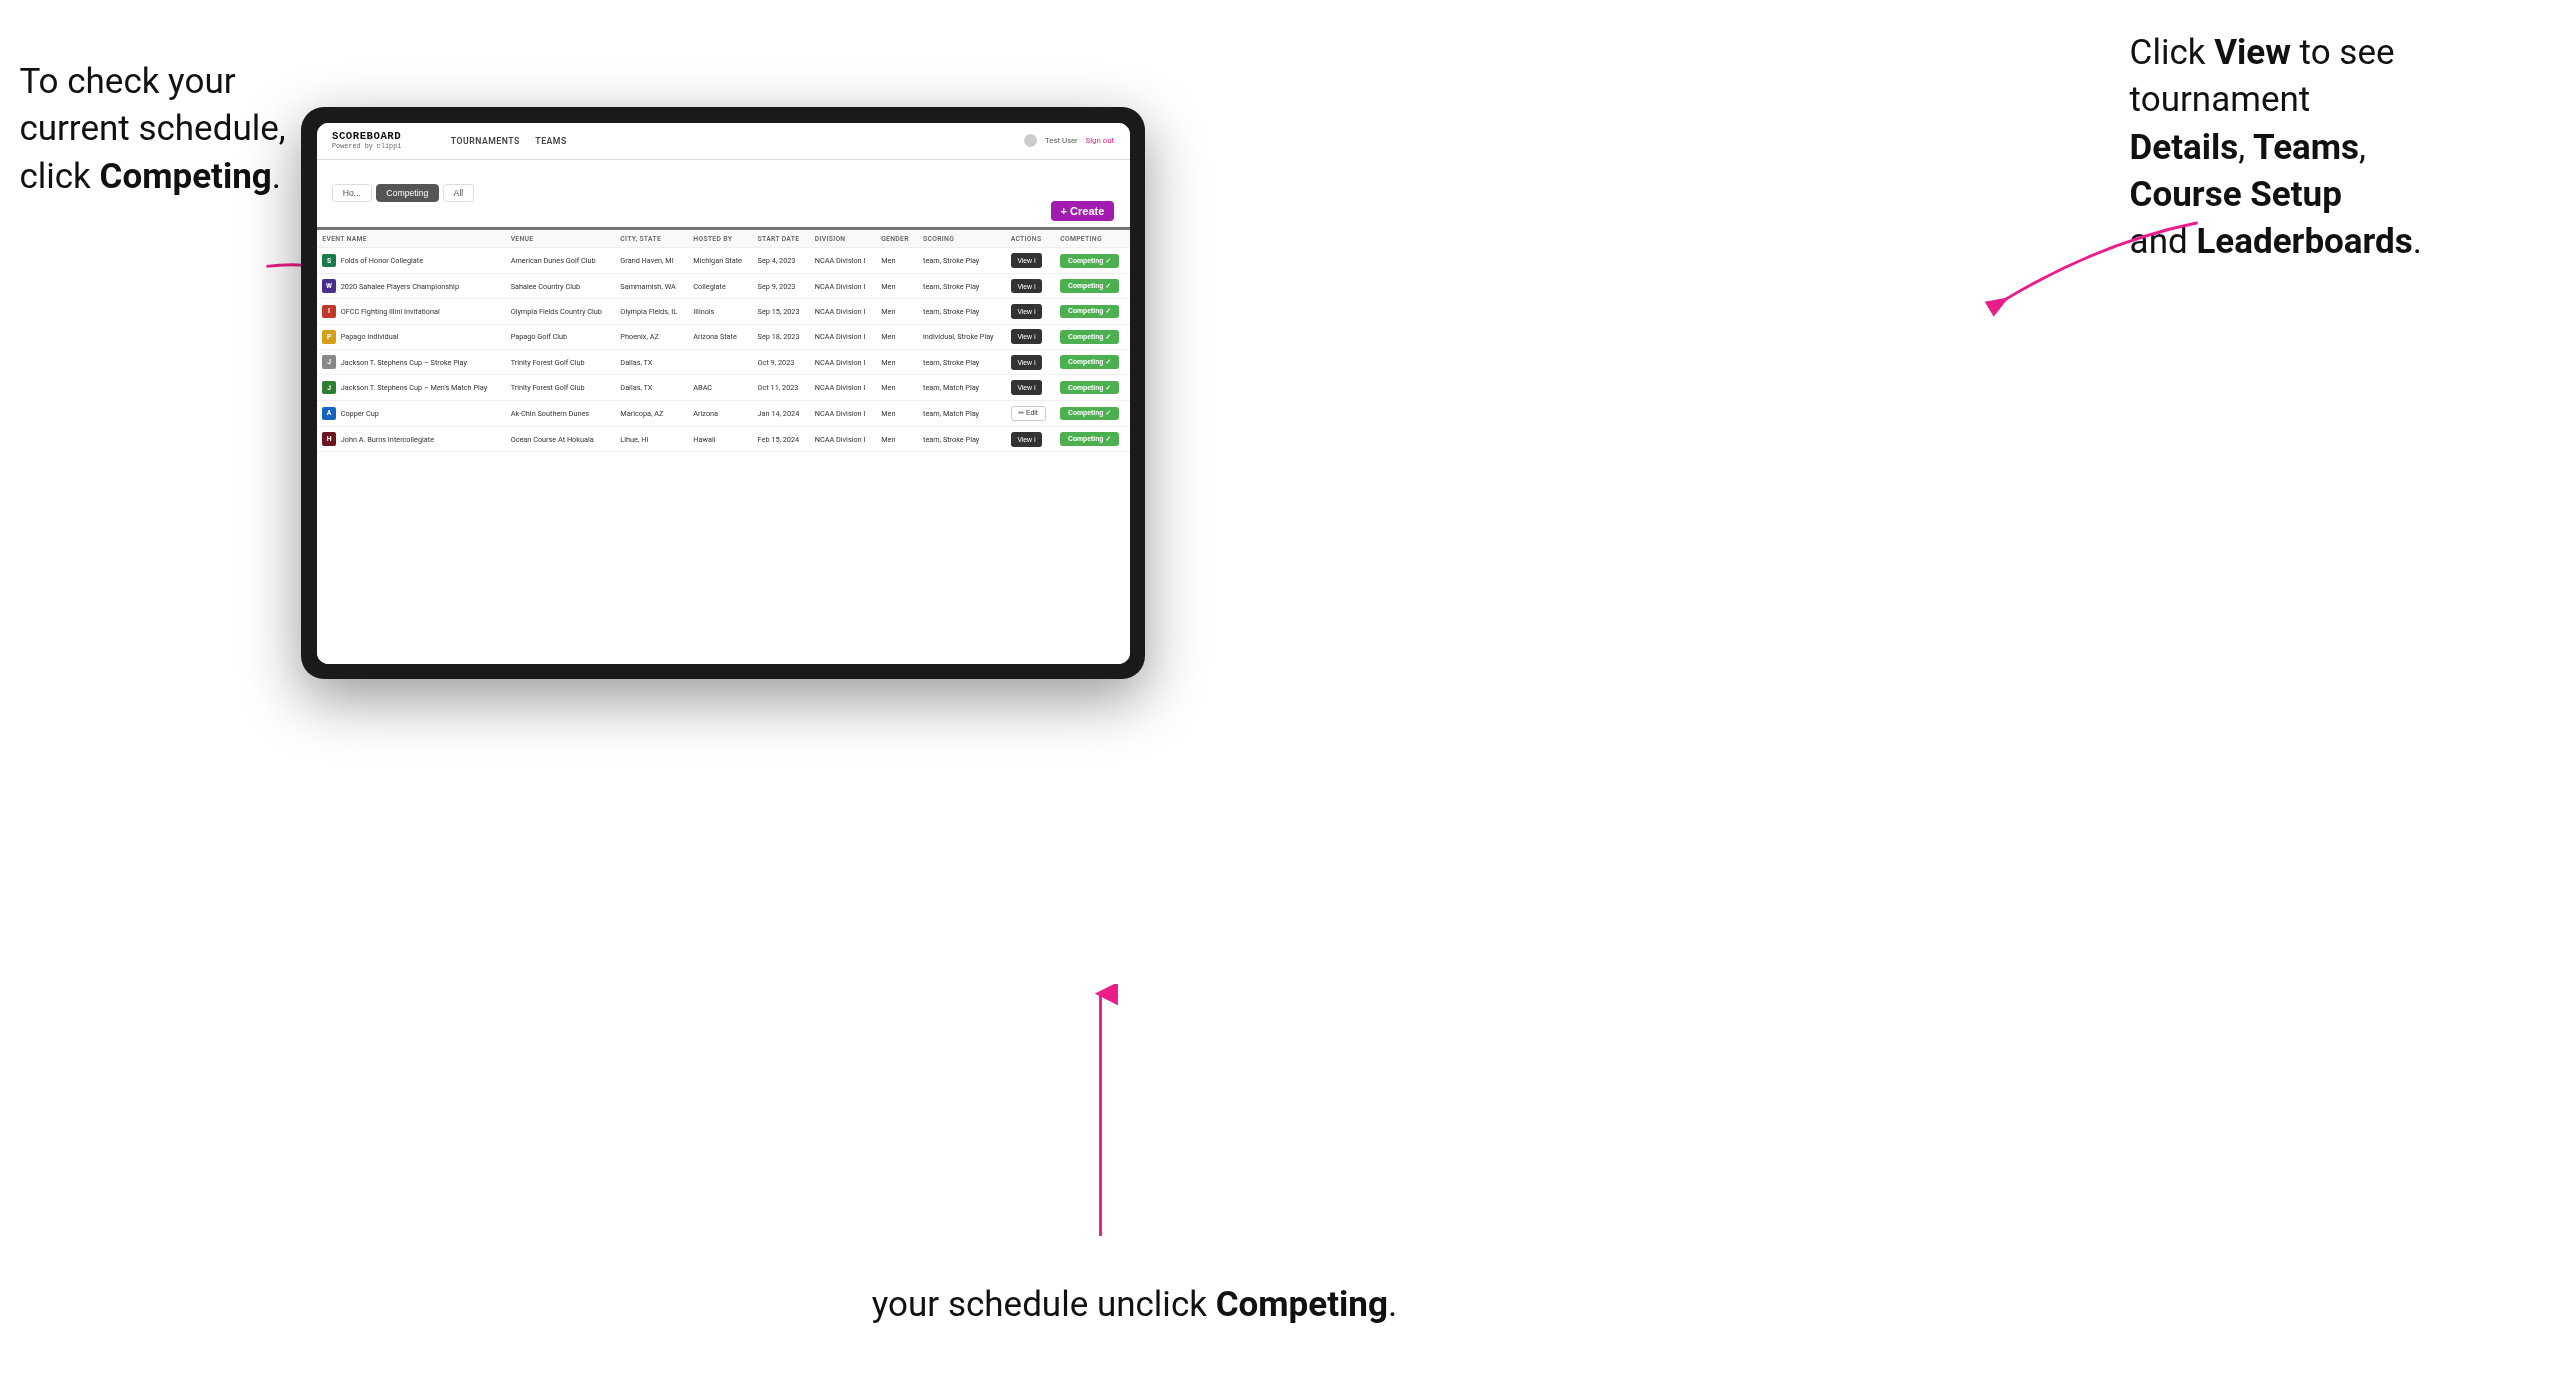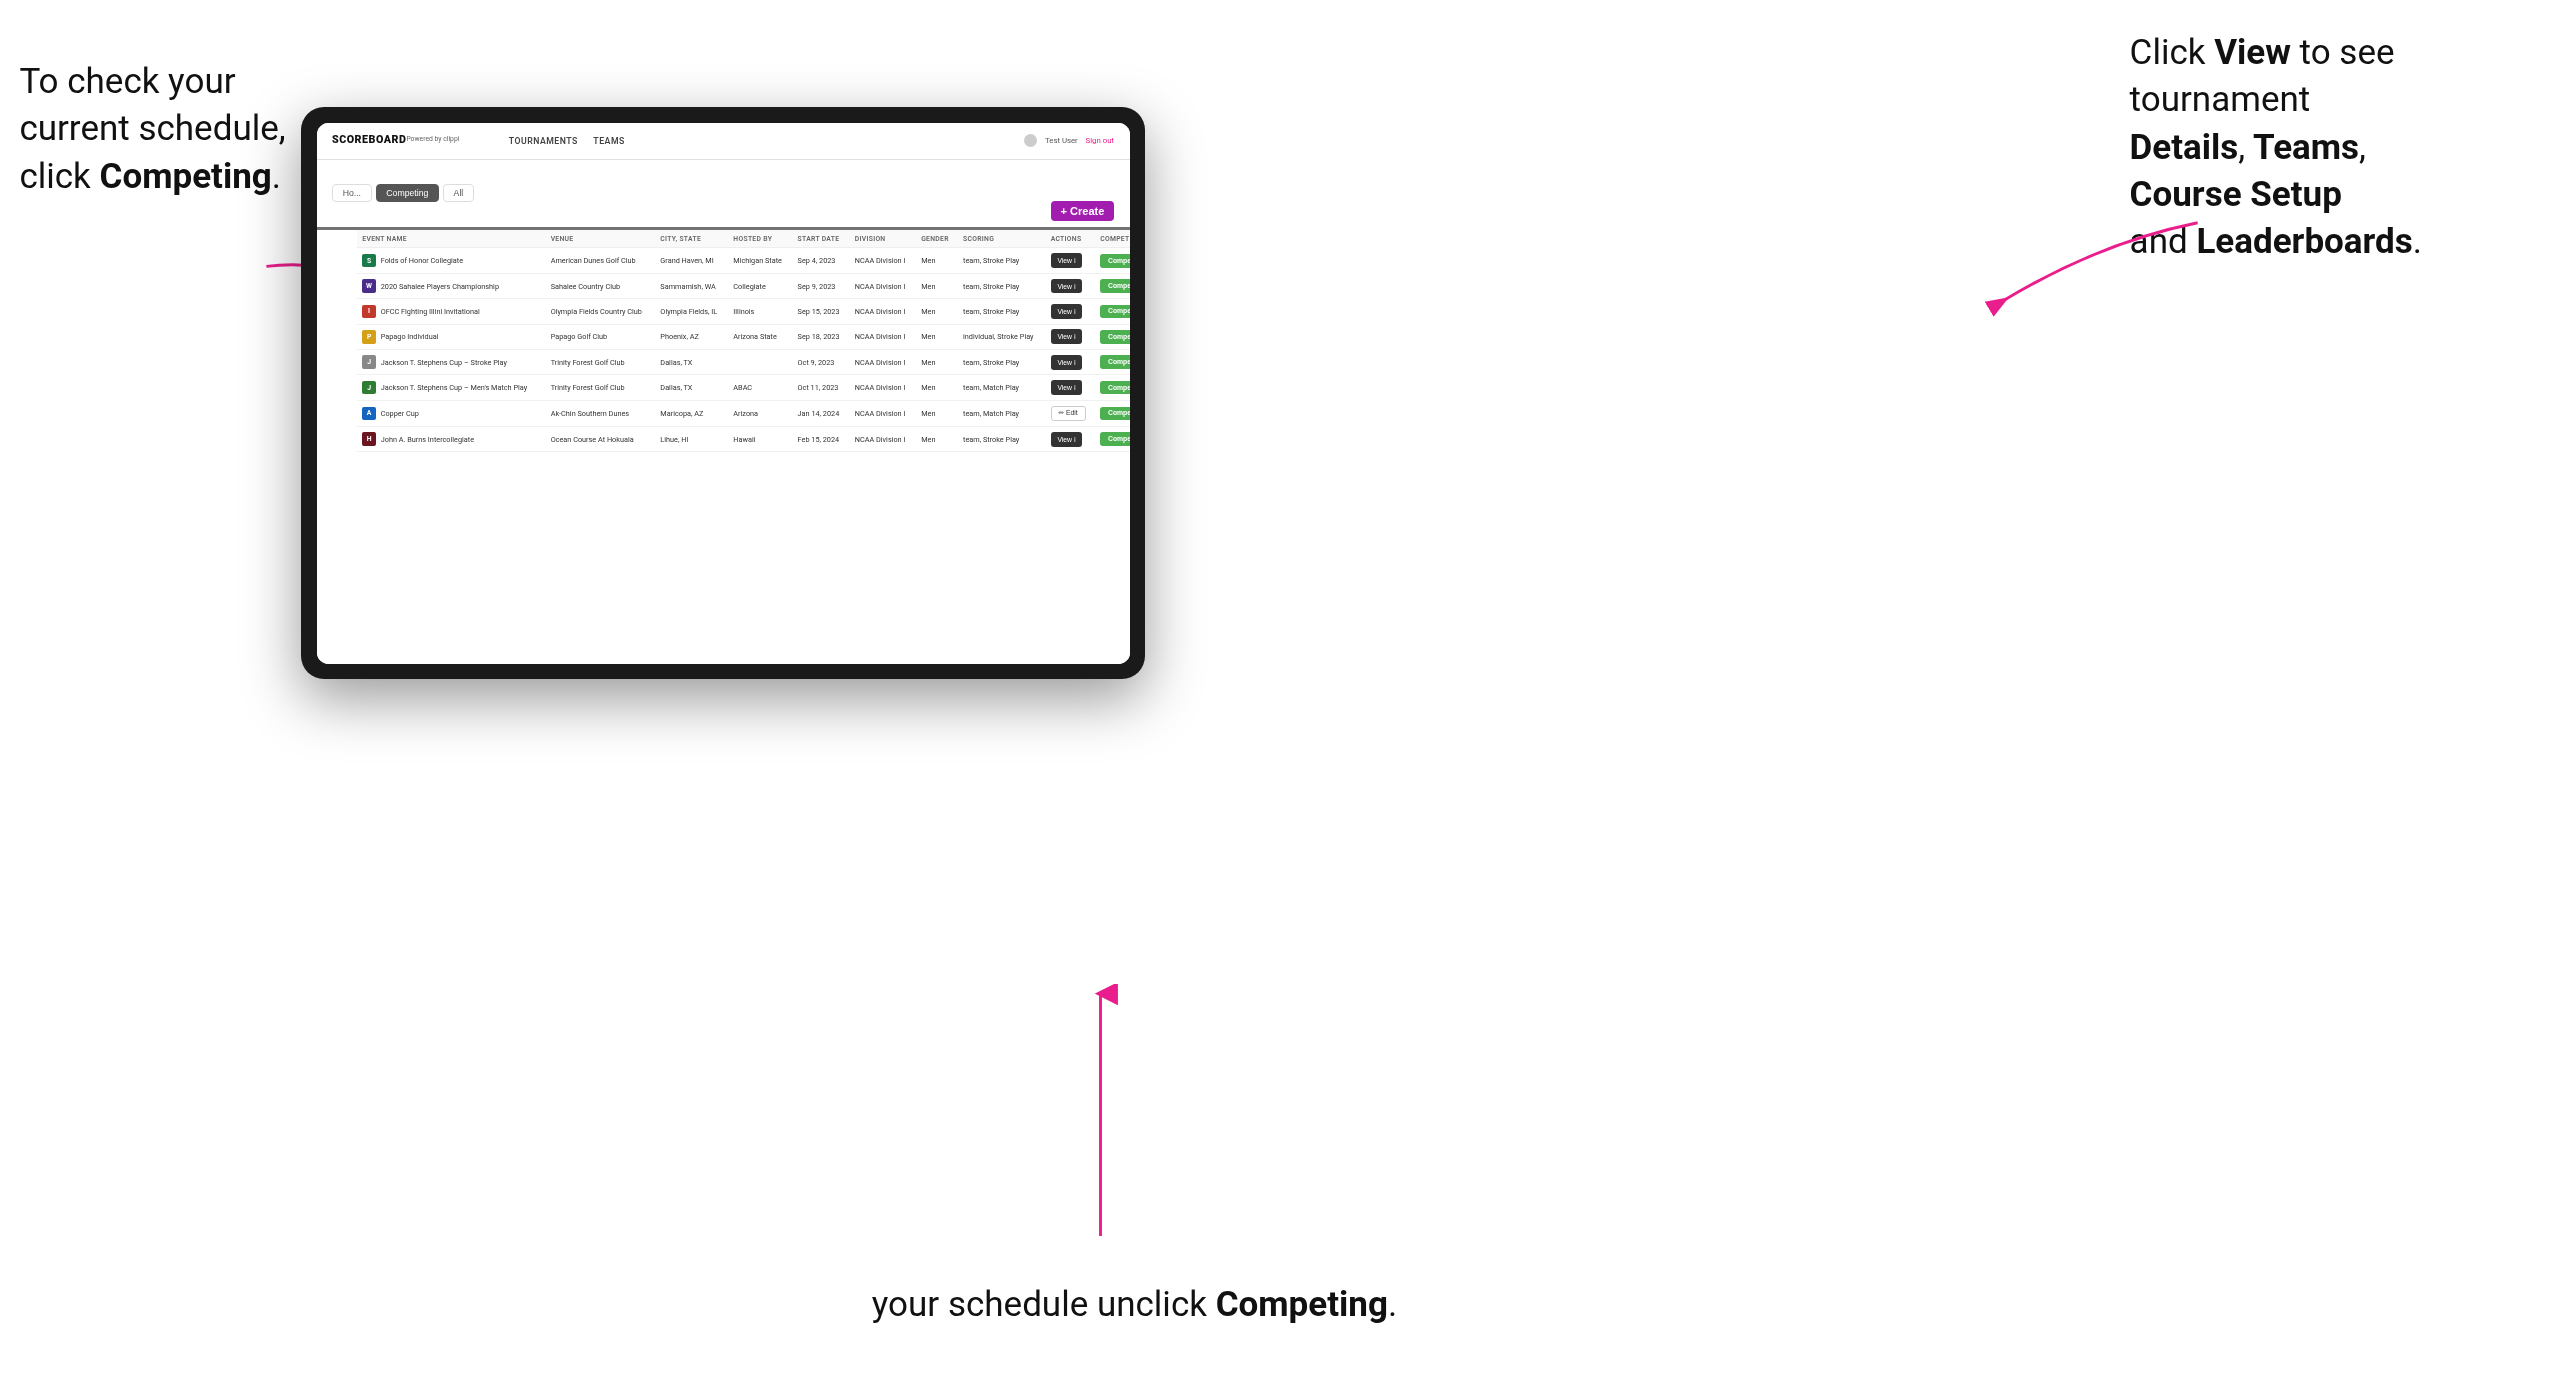--- a/index.html
+++ b/index.html
@@ -65,22 +65,23 @@
       background: #fff;
       border-bottom: 1px solid #e0e0e0;
       padding: 0 15.5px;
       display: flex;
       align-items: center;
       height: 37px;
       flex-shrink: 0;
     }
     .scoreboard-brand {
       display: flex;
-      flex-direction: row;
+      flex-direction: column;
       margin-right: 19.4px;
+      font-family: Liberation Mono, monospace;
     }
     .scoreboard-brand .brand-title {
       font-size: 10.7px;
       font-weight: 900;
       color: #111;
       letter-spacing: 0.5px;
       line-height: 1;
     }
     .scoreboard-brand .brand-sub {
       font-size: 6.8px;
@@ -158,21 +159,20 @@
     
     .table-container {
       flex: 1;
       overflow: auto;
       background: #fff;
     }
     table {
       width: 100%;
       border-collapse: collapse;
       font-size: 7.3px;
-      margin-left: 40px;
     }
     thead tr {
       background: #f9f9f9;
       border-bottom: 1px solid #eee;
     }
     thead th {
       padding: 4.8px 5.8px;
       text-align: left;
       font-weight: 600;
       color: #666;

